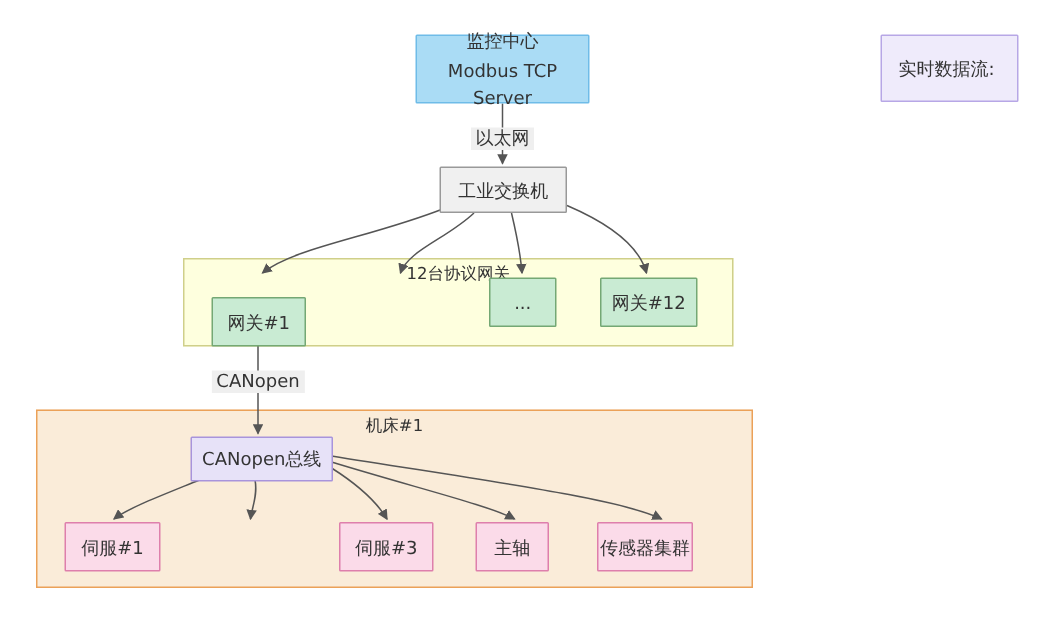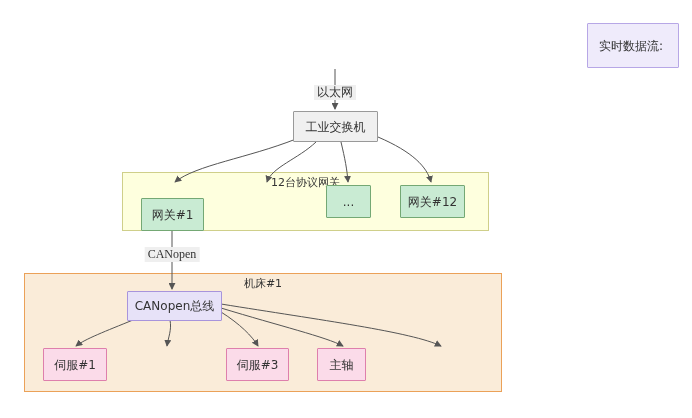--- a/index.html
+++ b/index.html
@@ -58,28 +58,32 @@
     <path class="edge" d="M341,142 C345,159 347,169 348,182" marker-end="url(#arrow)"></path>
     <path class="edge" d="M378,137 C413,152 427,167 431,182" marker-end="url(#arrow)"></path>
     <path class="edge" d="M172,218 L172,289" marker-end="url(#arrow)"></path>
     <path class="edge" d="M133,320 C106,331 85,339 76,346" marker-end="url(#arrow)"></path>
     <path class="edge" d="M170,320 C172,330 168,338 167,346" marker-end="url(#arrow)"></path>
     <path class="edge" d="M221,312 C240,324 252,336 258,346" marker-end="url(#arrow)"></path>
     <path class="edge" d="M221,308 C280,326 326,337 343,346" marker-end="url(#arrow)"></path>
     <path class="edge" d="M221,304 C320,320 412,332 441,346" marker-end="url(#arrow)"></path>
   </svg>
 
+  <div class="node monitor two-line" style="left:277px;top:23px;width:116px;height:46px;">
+    <span>监控中心</span>
+    <span>Modbus TCP Server</span>
+  </div>
 
 
   <div class="node note two-line left" style="left:587px;top:23px;width:92px;height:45px;">
     <span>实时数据流:</span>
   </div>
 
   <div class="edge-label" style="left:335px;top:85px;">以太网</div>
-  <div class="edge-label" style="left:172px;top:247px;font-family:Liberation Serif, serif;">CANopen</div>
+  <div class="edge-label" style="left:172px;top:247px;">CANopen</div>
 
   <div class="node switch" style="left:293px;top:111px;width:85px;height:31px;">
     <span>工业交换机</span>
   </div>
 
   <div class="node gateway" style="left:141px;top:198px;width:63px;height:33px;">
     <span>网关#1</span>
   </div>
   <div class="node gateway" style="left:326px;top:185px;width:45px;height:33px;">
     <span>...</span>
@@ -94,14 +98,17 @@
 
   <div class="node device" style="left:43px;top:348px;width:64px;height:33px;">
     <span>伺服#1</span>
   </div>
   <div class="node device" style="left:226px;top:348px;width:63px;height:33px;">
     <span>伺服#3</span>
   </div>
   <div class="node device" style="left:317px;top:348px;width:49px;height:33px;">
     <span>主轴</span>
   </div>
+  <div class="node device" style="left:398px;top:348px;width:64px;height:33px;">
+    <span>传感器集群</span>
+  </div>
 
 </div>
 
 </body></html>

